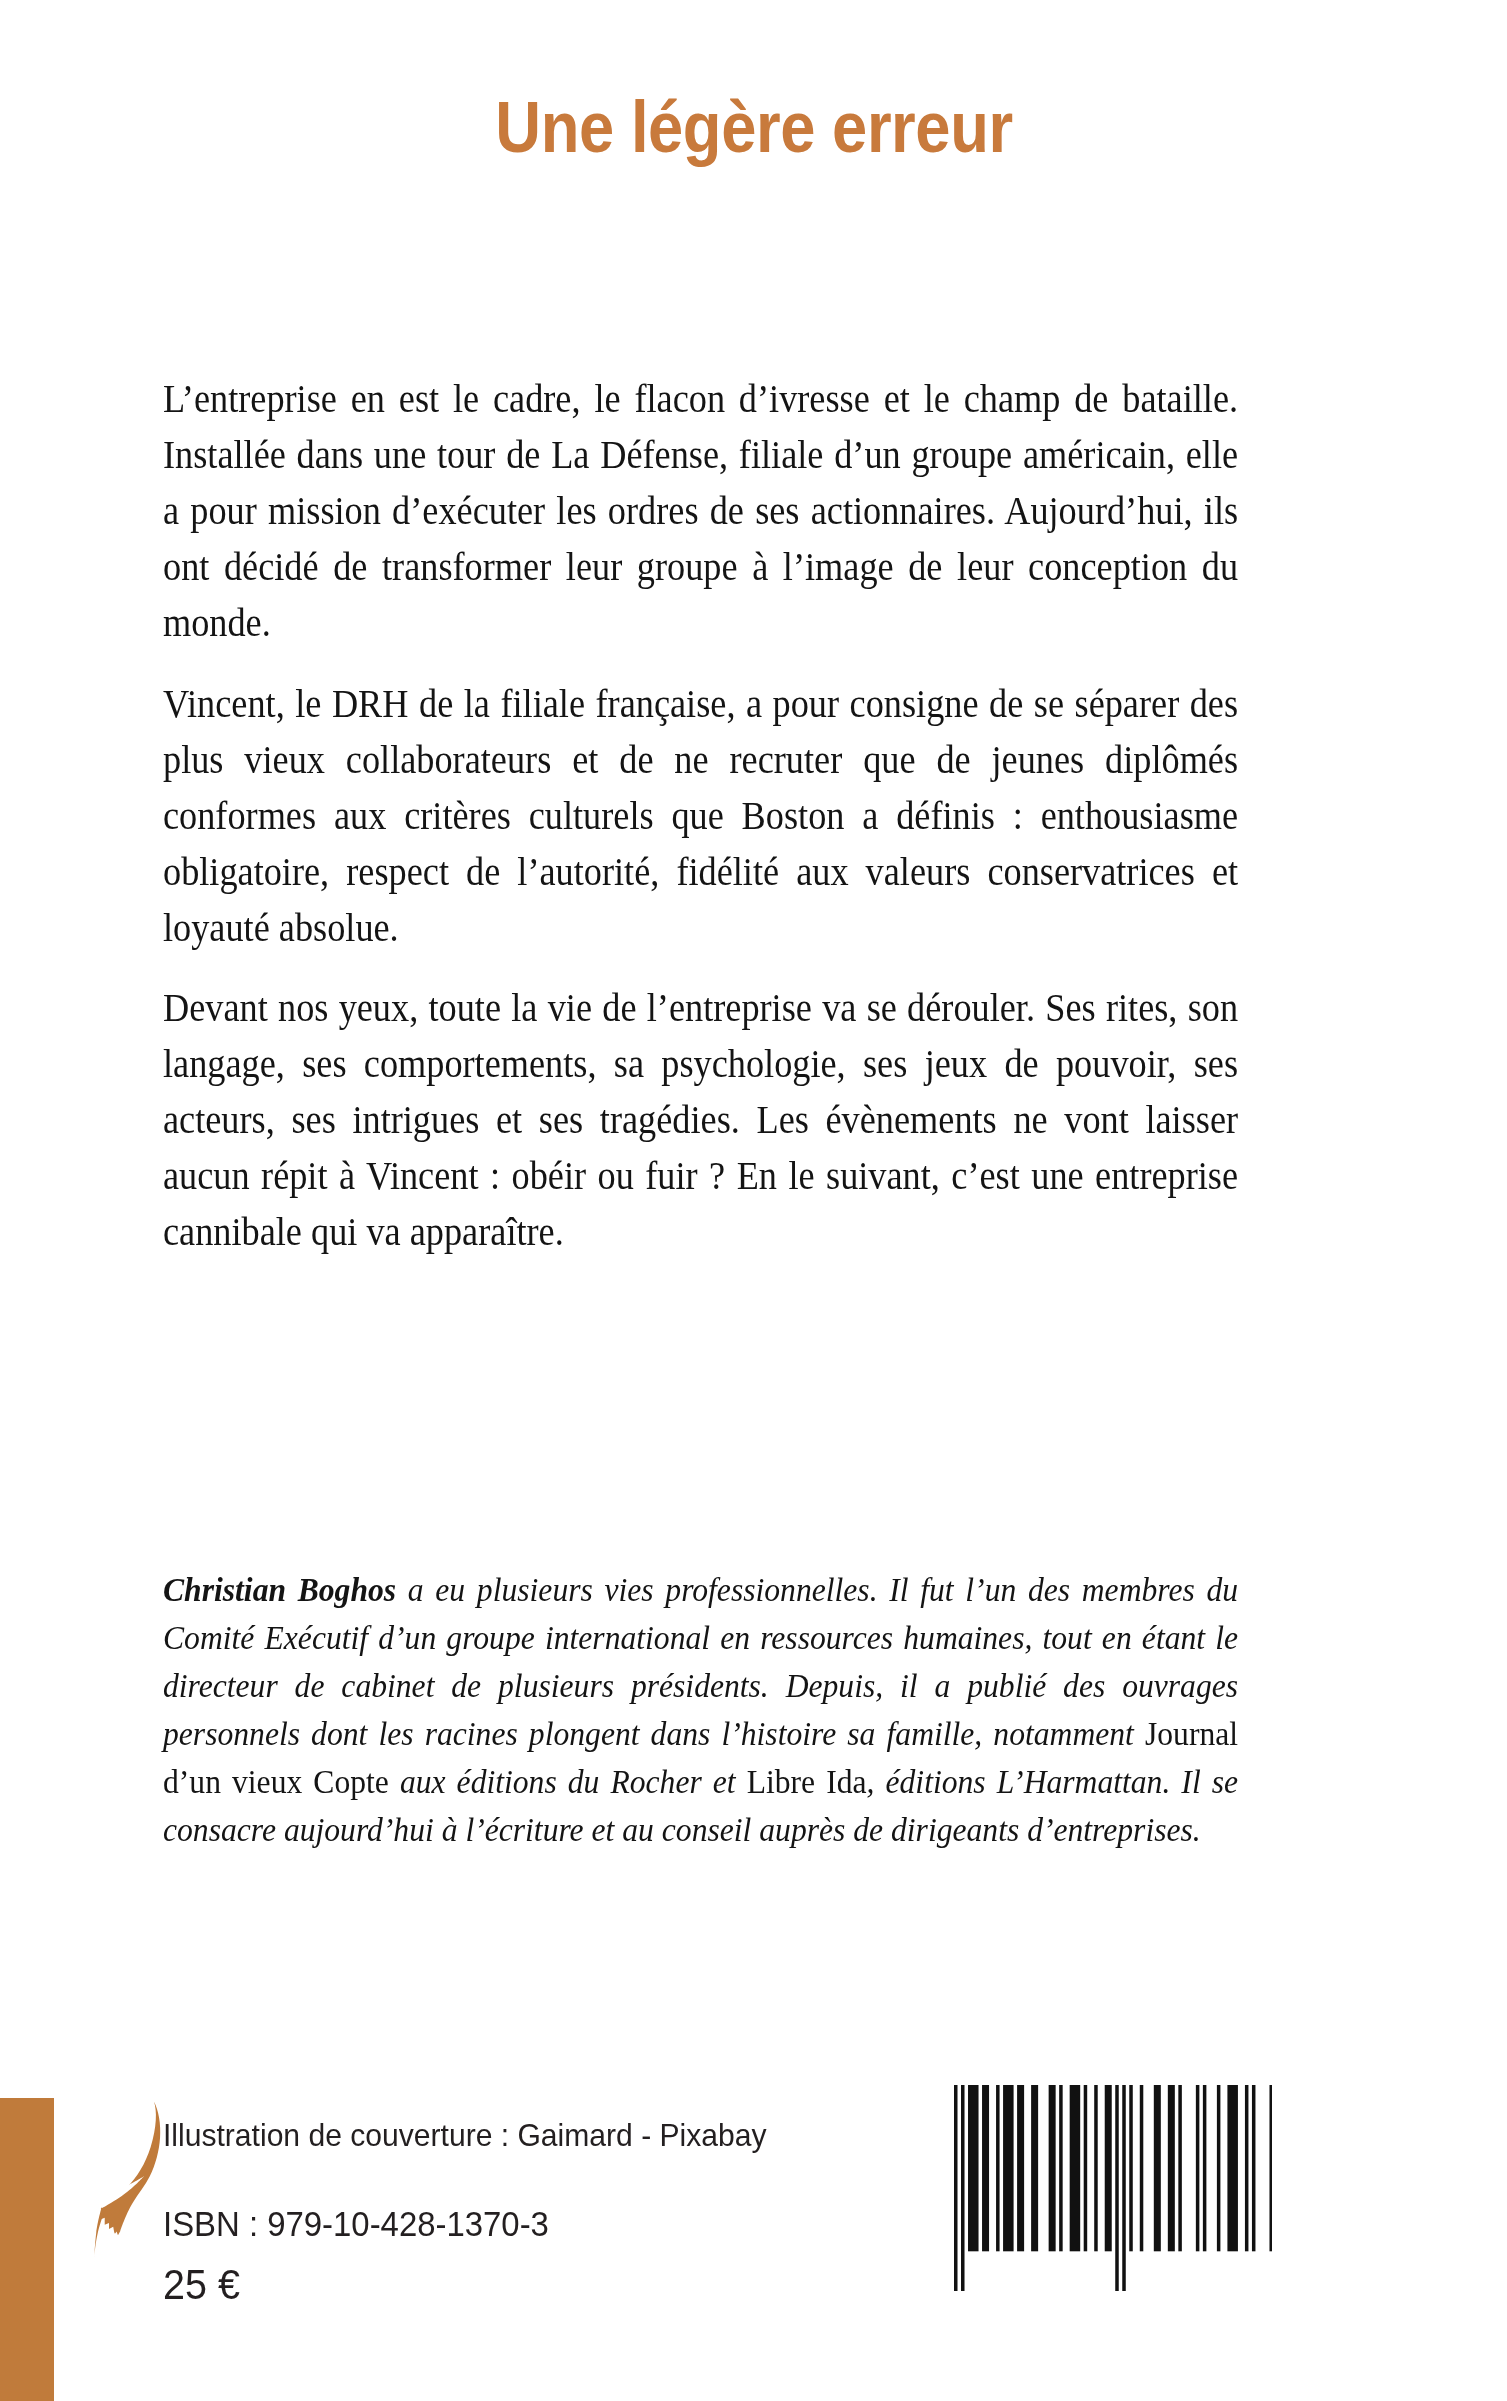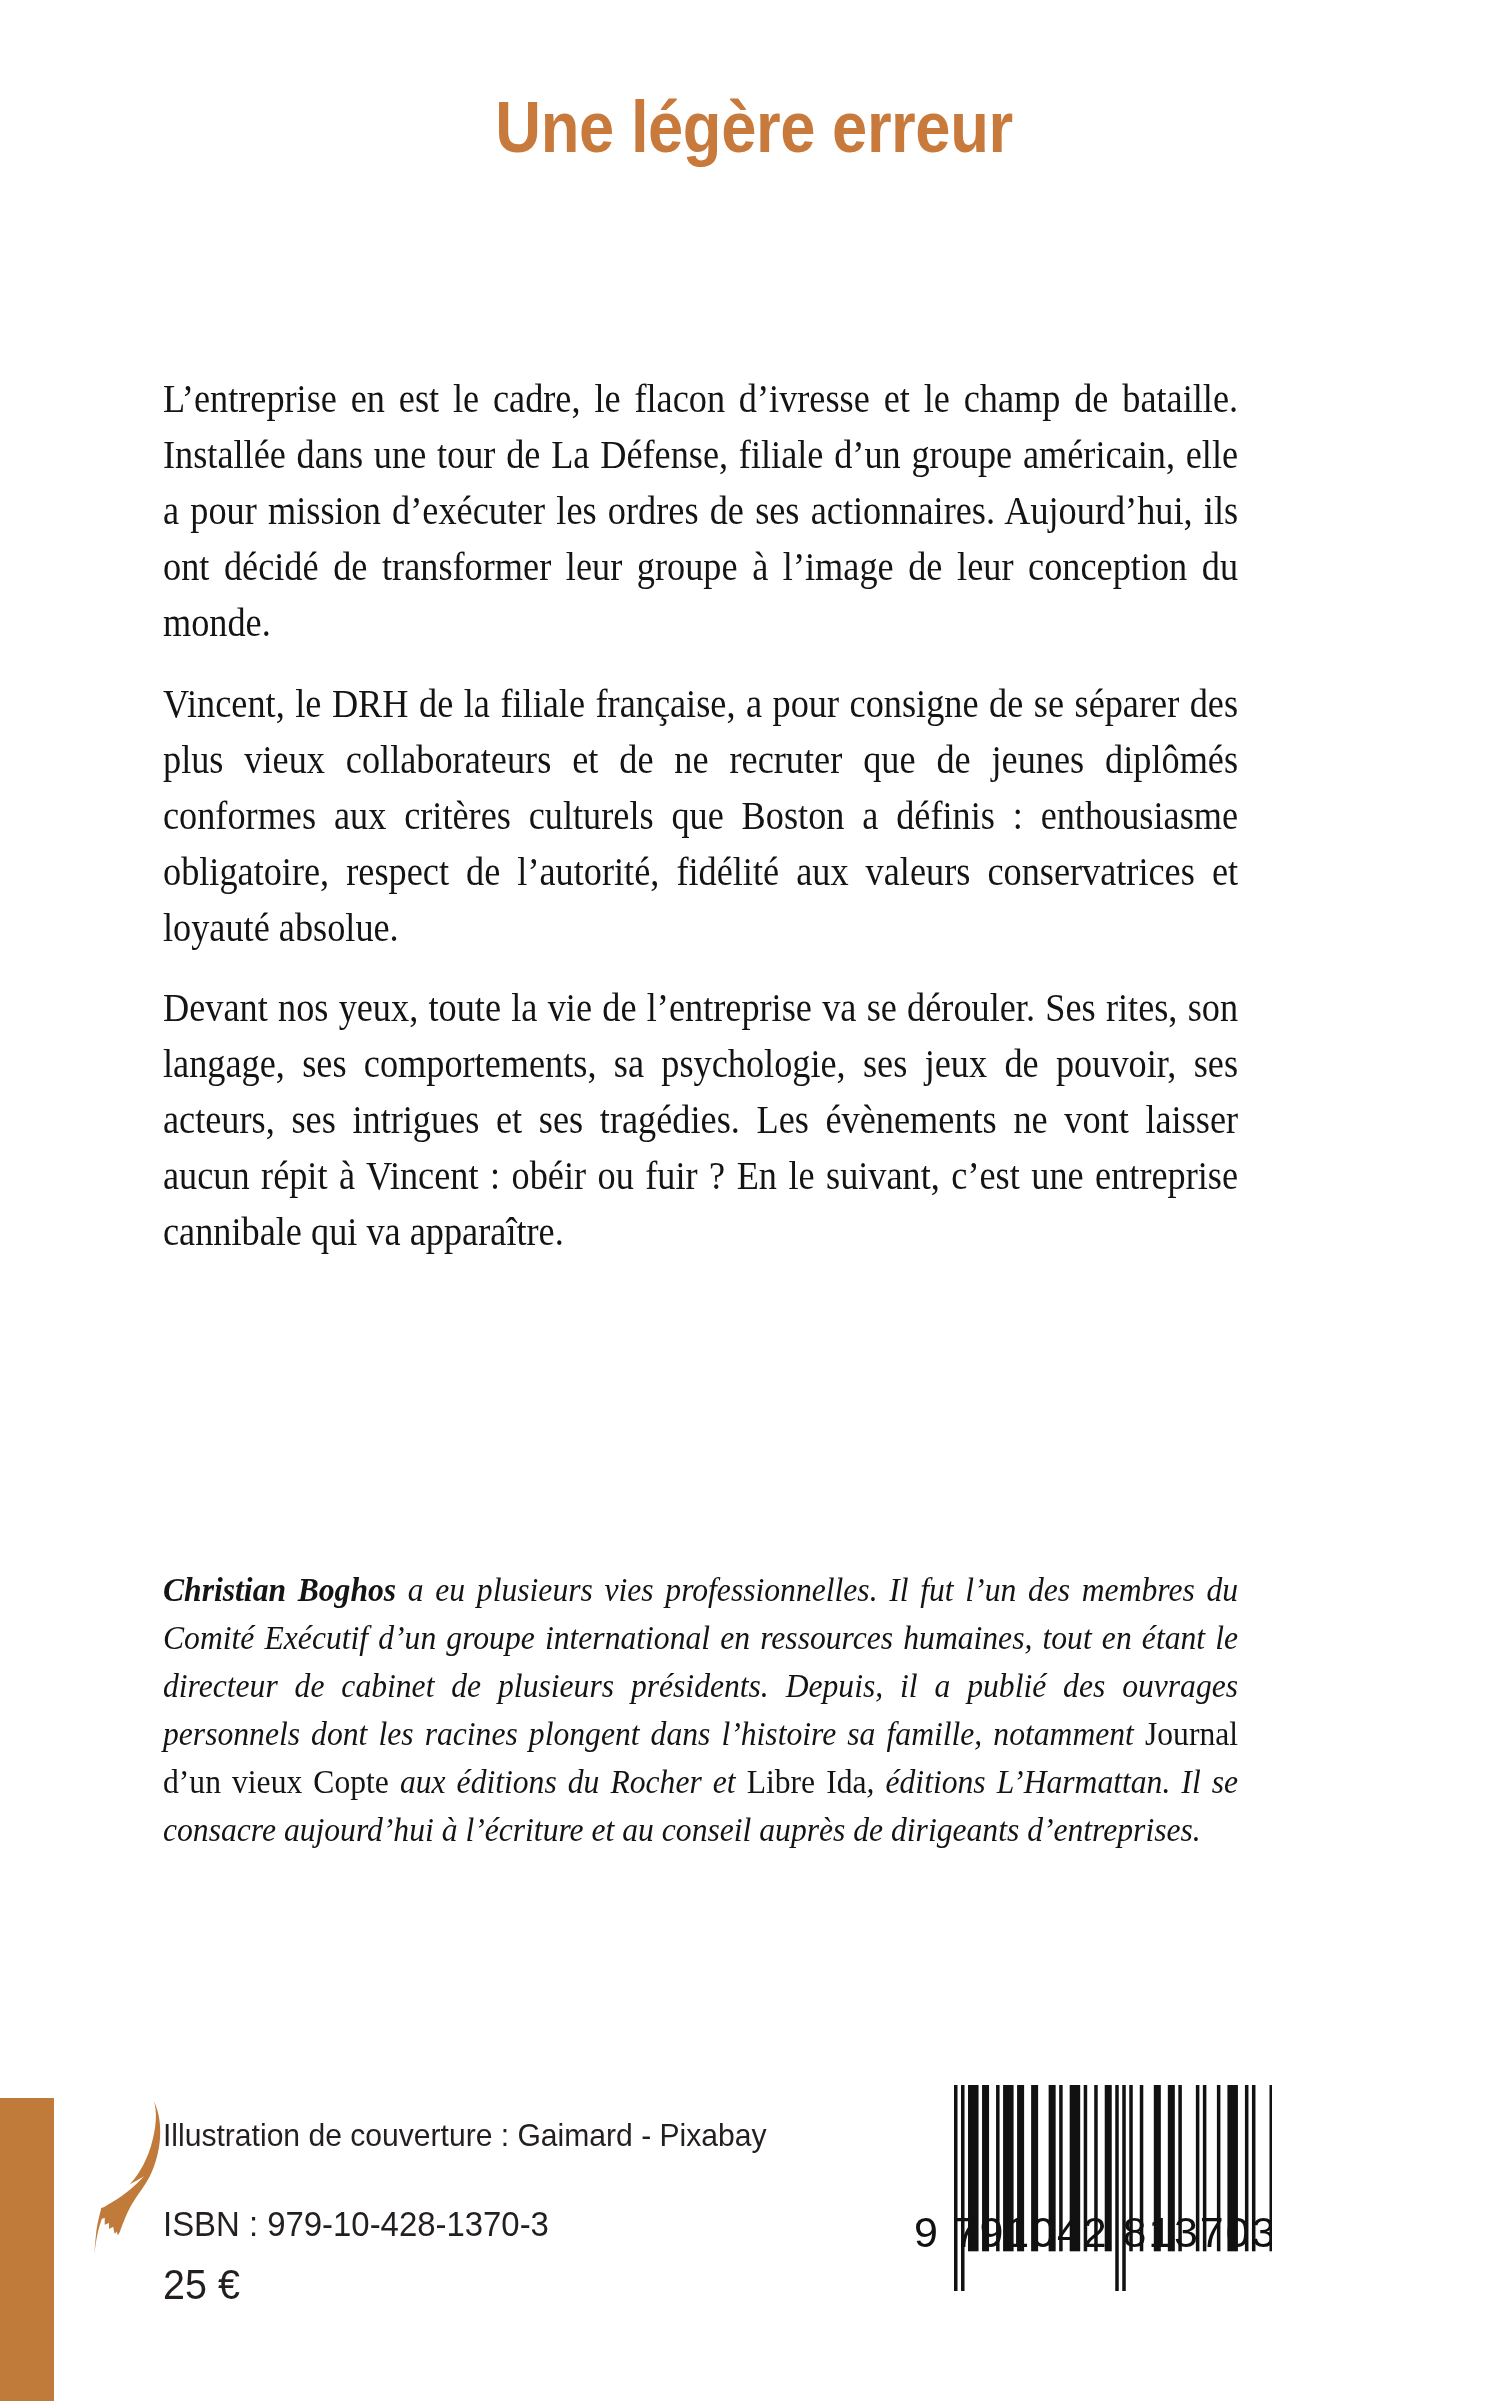--- a/index.html
+++ b/index.html
@@ -233,18 +233,15 @@
       <rect x="263.074" y="0" width="3.705" height="176" fill="#111111"></rect>
       <rect x="277.895" y="0" width="3.705" height="176" fill="#111111"></rect>
       <rect x="289.011" y="0" width="11.116" height="176" fill="#111111"></rect>
       <rect x="307.537" y="0" width="3.705" height="176" fill="#111111"></rect>
       <rect x="314.947" y="0" width="3.705" height="176" fill="#111111"></rect>
       <rect x="333.474" y="0" width="3.705" height="176" fill="#111111"></rect>
       <rect x="340.884" y="0" width="3.705" height="218" fill="#111111"></rect>
       <rect x="348.295" y="0" width="3.705" height="218" fill="#111111"></rect>
     </svg>
 
-  <div id="barcode-digits">
-    <span>9 791042 813703</span>
-  </div>
 
 </div>
 
 
 </body></html>

